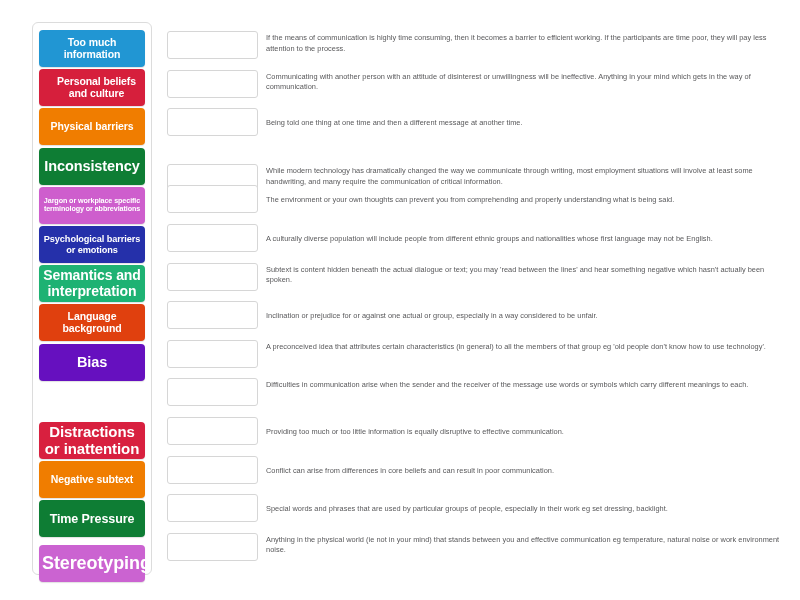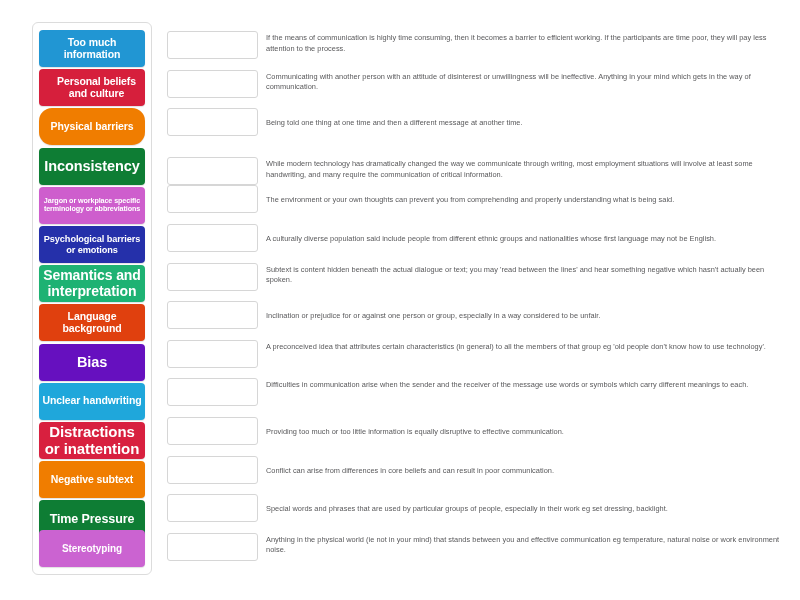--- a/index.html
+++ b/index.html
@@ -88,90 +88,87 @@
 
 <div id="app">
 
   <div id="tile-panel">
       <div class="tile" style="top: 7px; background: rgb(33, 150, 211); font-size: 10.5px;">
         <span>Too much information</span>
       </div>
       <div class="tile" style="top: 46.2px; background: rgb(214, 31, 60); font-size: 10.5px; padding-left: 12px;">
         <span>Personal beliefs and culture</span>
       </div>
-      <div class="tile" style="top: 85.4px; background: rgb(240, 125, 0); font-size: 10.5px; border-radius: 13px;">
+      <div class="tile" style="top: 85.4px; background: rgb(240, 125, 0); font-size: 10.5px;">
         <span>Physical barriers</span>
       </div>
       <div class="tile" style="top: 124.6px; background: rgb(14, 125, 52); font-size: 14.5px;">
         <span>Inconsistency</span>
       </div>
       <div class="tile" style="top: 203px; background: rgb(37, 48, 170); font-size: 9.2px;">
         <span>Psychological barriers or emotions</span>
       </div>
       <div class="tile" style="top: 163.8px; background: rgb(206, 94, 205); font-size: 7.2px;">
         <span>Jargon or workplace specific terminology or abbreviations</span>
       </div>
       <div class="tile" style="top: 242.2px; background: rgb(30, 178, 115); font-size: 14px;">
         <span>Semantics and interpretation</span>
       </div>
       <div class="tile" style="top: 281.4px; background: rgb(224, 64, 14); font-size: 10.5px;">
         <span>Language background</span>
       </div>
       <div class="tile" style="top: 320.6px; background: rgb(102, 16, 191); font-size: 14.5px;">
         <span>Bias</span>
       </div>
-      <div class="tile" style="top: 359.8px; background: rgb(31, 167, 219); font-size: 10.5px;">
-        <span>Unclear handwriting</span>
-      </div>
       <div class="tile" style="top: 399px; background: rgb(216, 32, 63); font-size: 15px;">
         <span>Distractions or inattention</span>
       </div>
       <div class="tile" style="top: 438.2px; background: rgb(240, 125, 0); font-size: 10.5px;">
         <span>Negative subtext</span>
       </div>
       <div class="tile" style="top: 477.4px; background: rgb(14, 125, 52); font-size: 12.5px;">
         <span>Time Pressure</span>
       </div>
-      <div class="tile" style="top: 507px; background: rgb(203, 99, 209); font-size: 10px;">
+      <div class="tile" style="top: 522px; background: rgb(203, 99, 209); font-size: 18px;">
         <span>Stereotyping</span>
       </div>
     </div>
 
   <div id="rows-container">
       <div class="row" style="top: 31px;">
         <div class="dropbox" aria-label=""></div>
         <div class="definition two-line">If the means of communication is highly time consuming, then it becomes a barrier to efficient working. If the participants are time poor, they will pay less attention to the process.</div>
       </div>
       <div class="row" style="top: 69.6px;">
         <div class="dropbox" aria-label=""></div>
         <div class="definition two-line">Communicating with another person with an attitude of disinterest or unwillingness will be ineffective. Anything in your mind which gets in the way of communication.</div>
       </div>
       <div class="row" style="top: 108.2px;">
         <div class="dropbox" aria-label=""></div>
         <div class="definition one-line">Being told one thing at one time and then a different message at another time.</div>
       </div>
-      <div class="row" style="top: 157px; padding-left: 28px;">
+      <div class="row" style="top: 164px; padding-left: 28px;">
         <div class="dropbox" aria-label=""></div>
         <div class="definition two-line">While modern technology has dramatically changed the way we communicate through writing, most employment situations will involve at least some handwriting, and many require the communication of critical information.</div>
       </div>
       <div class="row" style="top: 185.4px;">
         <div class="dropbox" aria-label=""></div>
         <div class="definition one-line">The environment or your own thoughts can prevent you from comprehending and properly understanding what is being said.</div>
       </div>
       <div class="row" style="top: 224px;">
         <div class="dropbox" aria-label=""></div>
-        <div class="definition one-line">A culturally diverse population said include people from different ethnic groups and nationalities whose first language may not be English.</div>
+        <div class="definition one-line">A culturally diverse population will include people from different ethnic groups and nationalities whose first language may not be English.</div>
       </div>
       <div class="row" style="top: 262.6px;">
         <div class="dropbox" aria-label=""></div>
         <div class="definition two-line">Subtext is content hidden beneath the actual dialogue or text; you may 'read between the lines' and hear something negative which hasn't actually been spoken.</div>
       </div>
       <div class="row" style="top: 301.2px;">
         <div class="dropbox" aria-label=""></div>
-        <div class="definition one-line">Inclination or prejudice for or against one person or group, especially in a way considered to be unfair.</div>
+        <div class="definition one-line">Inclination or prejudice for or against one actual or group, especially in a way considered to be unfair.</div>
       </div>
       <div class="row" style="top: 339.8px;">
         <div class="dropbox" aria-label=""></div>
         <div class="definition two-line">A preconceived idea that attributes certain characteristics (in general) to all the members of that group eg 'old people don't know how to use technology'.</div>
       </div>
       <div class="row" style="top: 378.4px;">
         <div class="dropbox" aria-label=""></div>
         <div class="definition two-line">Difficulties in communication arise when the sender and the receiver of the message use words or symbols which carry different meanings to each.</div>
       </div>
       <div class="row" style="top: 417px;">

